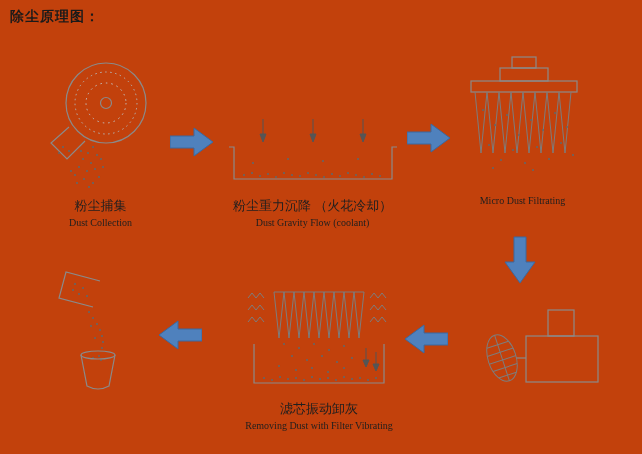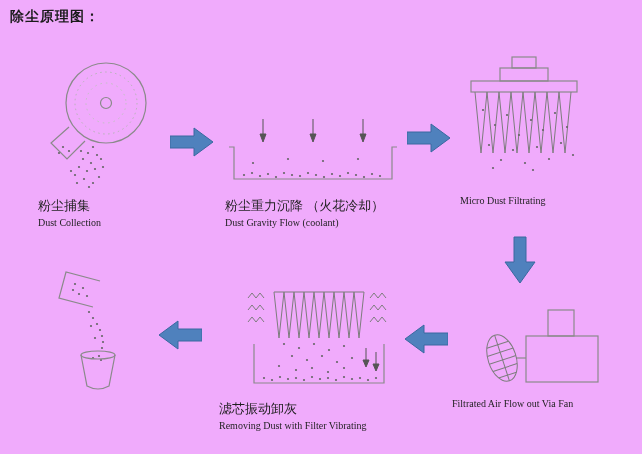--- a/index.html
+++ b/index.html
@@ -1,24 +1,24 @@
 <!DOCTYPE html>
 <html><head>
 <meta charset="utf-8">
 <style>
   * { margin:0; padding:0; box-sizing:border-box; }
   html,body { background:#ffffff; }
   body { font-family:"Liberation Serif","DejaVu Serif",serif; }
-  .canvas { position:relative; width:642px; height:454px; background:#f0abfc; overflow:hidden; }
+  .canvas { position:relative; width:642px; height:454px; background:#c2410c; overflow:hidden; }
   .title {
     position:absolute; left:10px; top:8px;
     font-family:"Liberation Sans","DejaVu Sans",sans-serif;
     font-size:14px; font-weight:bold; color:#1a1a1a; letter-spacing:1px;
   }
-  .stage { position:absolute; }
+  .stage { position:absolute; text-align:center; }
   .stage svg { display:block; margin:0 auto; }
   .zh { font-size:13px; color:#1f1f1f; margin-top:4px; white-space:nowrap; }
   .en { font-size:10px; color:#1f1f1f; margin-top:2px; white-space:nowrap; }
   .arrow { position:absolute; }
 </style>
 </head>
 <body>
 
 <div class="canvas">
 
@@ -151,21 +151,20 @@
       <g transform="rotate(-18 34 72)" stroke="#7d7d7d" fill="none" stroke-width="1">
         <ellipse cx="34" cy="72" rx="14" ry="24"></ellipse>
         <line x1="34" y1="48" x2="34" y2="96"></line>
         <line x1="22.6" y1="58" x2="45.4" y2="58"></line>
         <line x1="20.4" y1="66" x2="47.6" y2="66"></line>
         <line x1="20" y1="74" x2="48" y2="74"></line>
         <line x1="21.3" y1="82" x2="46.7" y2="82"></line>
         <line x1="24.7" y1="90" x2="43.3" y2="90"></line>
       </g>
     </svg>
-    <div class="en">Filtrated Air Flow out Via Fan</div>
   </div>
 
   <svg class="arrow" style="left:404px; top:324px;" width="44" height="30" viewBox="0 0 44 30">
     <polygon points="44,9 20,9 20,1 1,15 20,29 20,21 44,21" fill="#4f81bd" stroke="#3a68a0" stroke-width="1" stroke-linejoin="round"></polygon>
   </svg>
 
   <div class="stage" style="left:212px; top:286px; width:200px;margin-left:7px;">
     <svg width="150" height="110" viewBox="0 0 150 110">
       <line x1="30" y1="6" x2="120" y2="6" stroke="#7d7d7d" stroke-width="1"></line>
       <polyline points="30,6 35,52 40,6 45,52 50,6 55,52 60,6 65,52 70,6 75,52 80,6 85,52 90,6 95,52 100,6 105,52 110,6 115,52 120,6" fill="none" stroke="#7d7d7d" stroke-width="1"></polyline>

